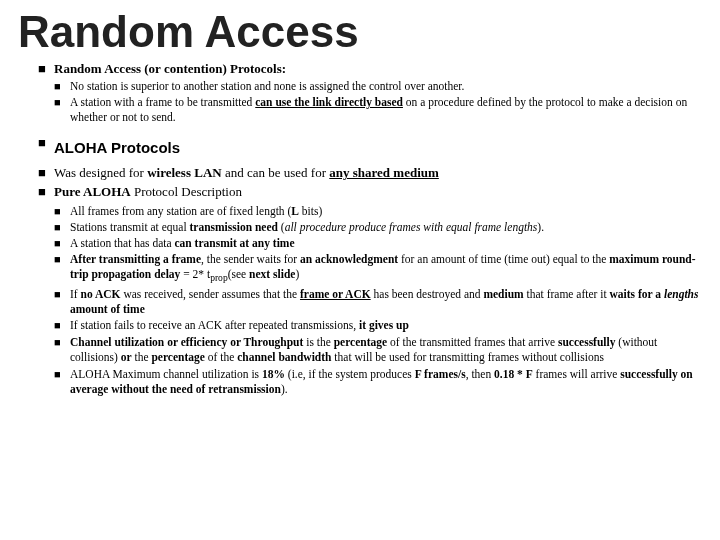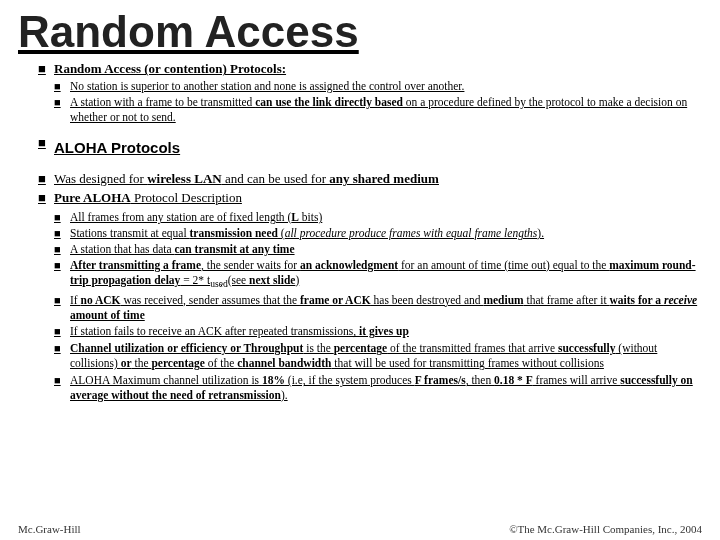--- a/index.html
+++ b/index.html
@@ -12,21 +12,20 @@
       color: #000;
       overflow: hidden;
       position: relative;
     }
     .page {
       width: 720px;
       height: 456px;
       padding: 8px 18px 14px 18px;
       display: flex;
       flex-direction: column;
-      text-decoration: underline;
     }
     h1.title {
       font-size: 44px;
       font-weight: bold;
       font-family: Arial, Helvetica, sans-serif;
       color: #222;
       margin-bottom: 4px;
       line-height: 1.1;
     }
     .section {
@@ -66,21 +65,21 @@
       padding-left: 36px;
     }
     .bold { font-weight: bold; }
     .italic { font-style: italic; }
     .bold-underline { font-weight: bold; text-decoration: underline; text-align: center; }
     h2 {
       font-size: 15px;
       font-weight: bold;
       font-family: Arial, Helvetica, sans-serif;
       margin-top: 4px;
-      margin-bottom: 11px;
+      margin-bottom: 5px;
     }
     .footer {
       position: absolute;
       bottom: 5px;
       left: 18px;
       right: 18px;
       display: flex;
       justify-content: space-between;
       font-size: 11px;
       color: #333;
@@ -133,42 +132,38 @@
     <div class="bullet-item indent2">
       <span class="sub-bullet">■</span>
       <span class="sub-bullet-text">Stations transmit at equal <span class="bold">transmission need</span> (<span class="italic">all procedure produce frames with equal frame lengths</span>).</span>
     </div>
     <div class="bullet-item indent2">
       <span class="sub-bullet">■</span>
       <span class="sub-bullet-text">A station that has data <span class="bold">can transmit at any time</span></span>
     </div>
     <div class="bullet-item indent2">
       <span class="sub-bullet">■</span>
-      <span class="sub-bullet-text"><span class="bold">After transmitting a frame</span>, the sender waits for <span class="bold">an acknowledgment</span> for an amount of time (time out) equal to the <span class="bold">maximum round-trip propagation delay</span> = 2* t<sub>used</sub>(see <span class="bold">next slide</span>)</span>
+      <span class="sub-bullet-text"><span class="bold">After transmitting a frame</span>, the sender waits for <span class="bold">an acknowledgment</span> for an amount of time (time out) equal to the <span class="bold">maximum round-trip propagation delay</span> = 2* t<sub>prop</sub>(see <span class="bold">next slide</span>)</span>
     </div>
 
     <div class="bullet-item indent2" style="margin-top:2px;">
       <span class="sub-bullet">■</span>
-      <span class="sub-bullet-text">If  <span class="bold">no ACK</span> was received, sender assumes that the <span class="bold-underline">frame or ACK</span> has been destroyed  and <span class="bold">medium</span> that frame after it <span class="bold">waits for a <span class="italic">receive</span> amount of time</span></span>
+      <span class="sub-bullet-text">If  <span class="bold">no ACK</span> was received, sender assumes that the <span class="bold-underline">frame or ACK</span> has been destroyed  and <span class="bold">medium</span> that frame after it <span class="bold">waits for a <span class="italic">lengths</span> amount of time</span></span>
     </div>
 
     <div class="bullet-item indent2" style="margin-top:2px;">
       <span class="sub-bullet">■</span>
       <span class="sub-bullet-text">If station fails to receive an ACK after repeated transmissions, <span class="bold">it gives up</span></span>
     </div>
 
     <div class="bullet-item indent2" style="margin-top:2px;">
       <span class="sub-bullet">■</span>
       <span class="sub-bullet-text"><span class="bold">Channel utilization or efficiency or Throughput</span> is the <span class="bold">percentage</span> of the transmitted frames that arrive <span class="bold">successfully</span> (without collisions) <span class="bold">or</span> the <span class="bold">percentage</span> of the <span class="bold">channel bandwidth</span> that will be used for transmitting frames without collisions</span>
     </div>
 
     <div class="bullet-item indent2" style="margin-top:2px;">
       <span class="sub-bullet">■</span>
       <span class="sub-bullet-text">ALOHA Maximum channel utilization is <span class="bold">18%</span> (i.e, if the system produces <span class="bold">F frames/s</span>, then <span class="bold">0.18 * F</span> frames will arrive <span class="bold">successfully on average without the need of retransmission</span>).</span>
     </div>
   </div>
 
-  <div class="footer">
-    <span>Mc.Graw-Hill</span>
-    <span>©The Mc.Graw-Hill Companies, Inc., 2004</span>
-  </div>
 
 </div>
 
 </body></html>

